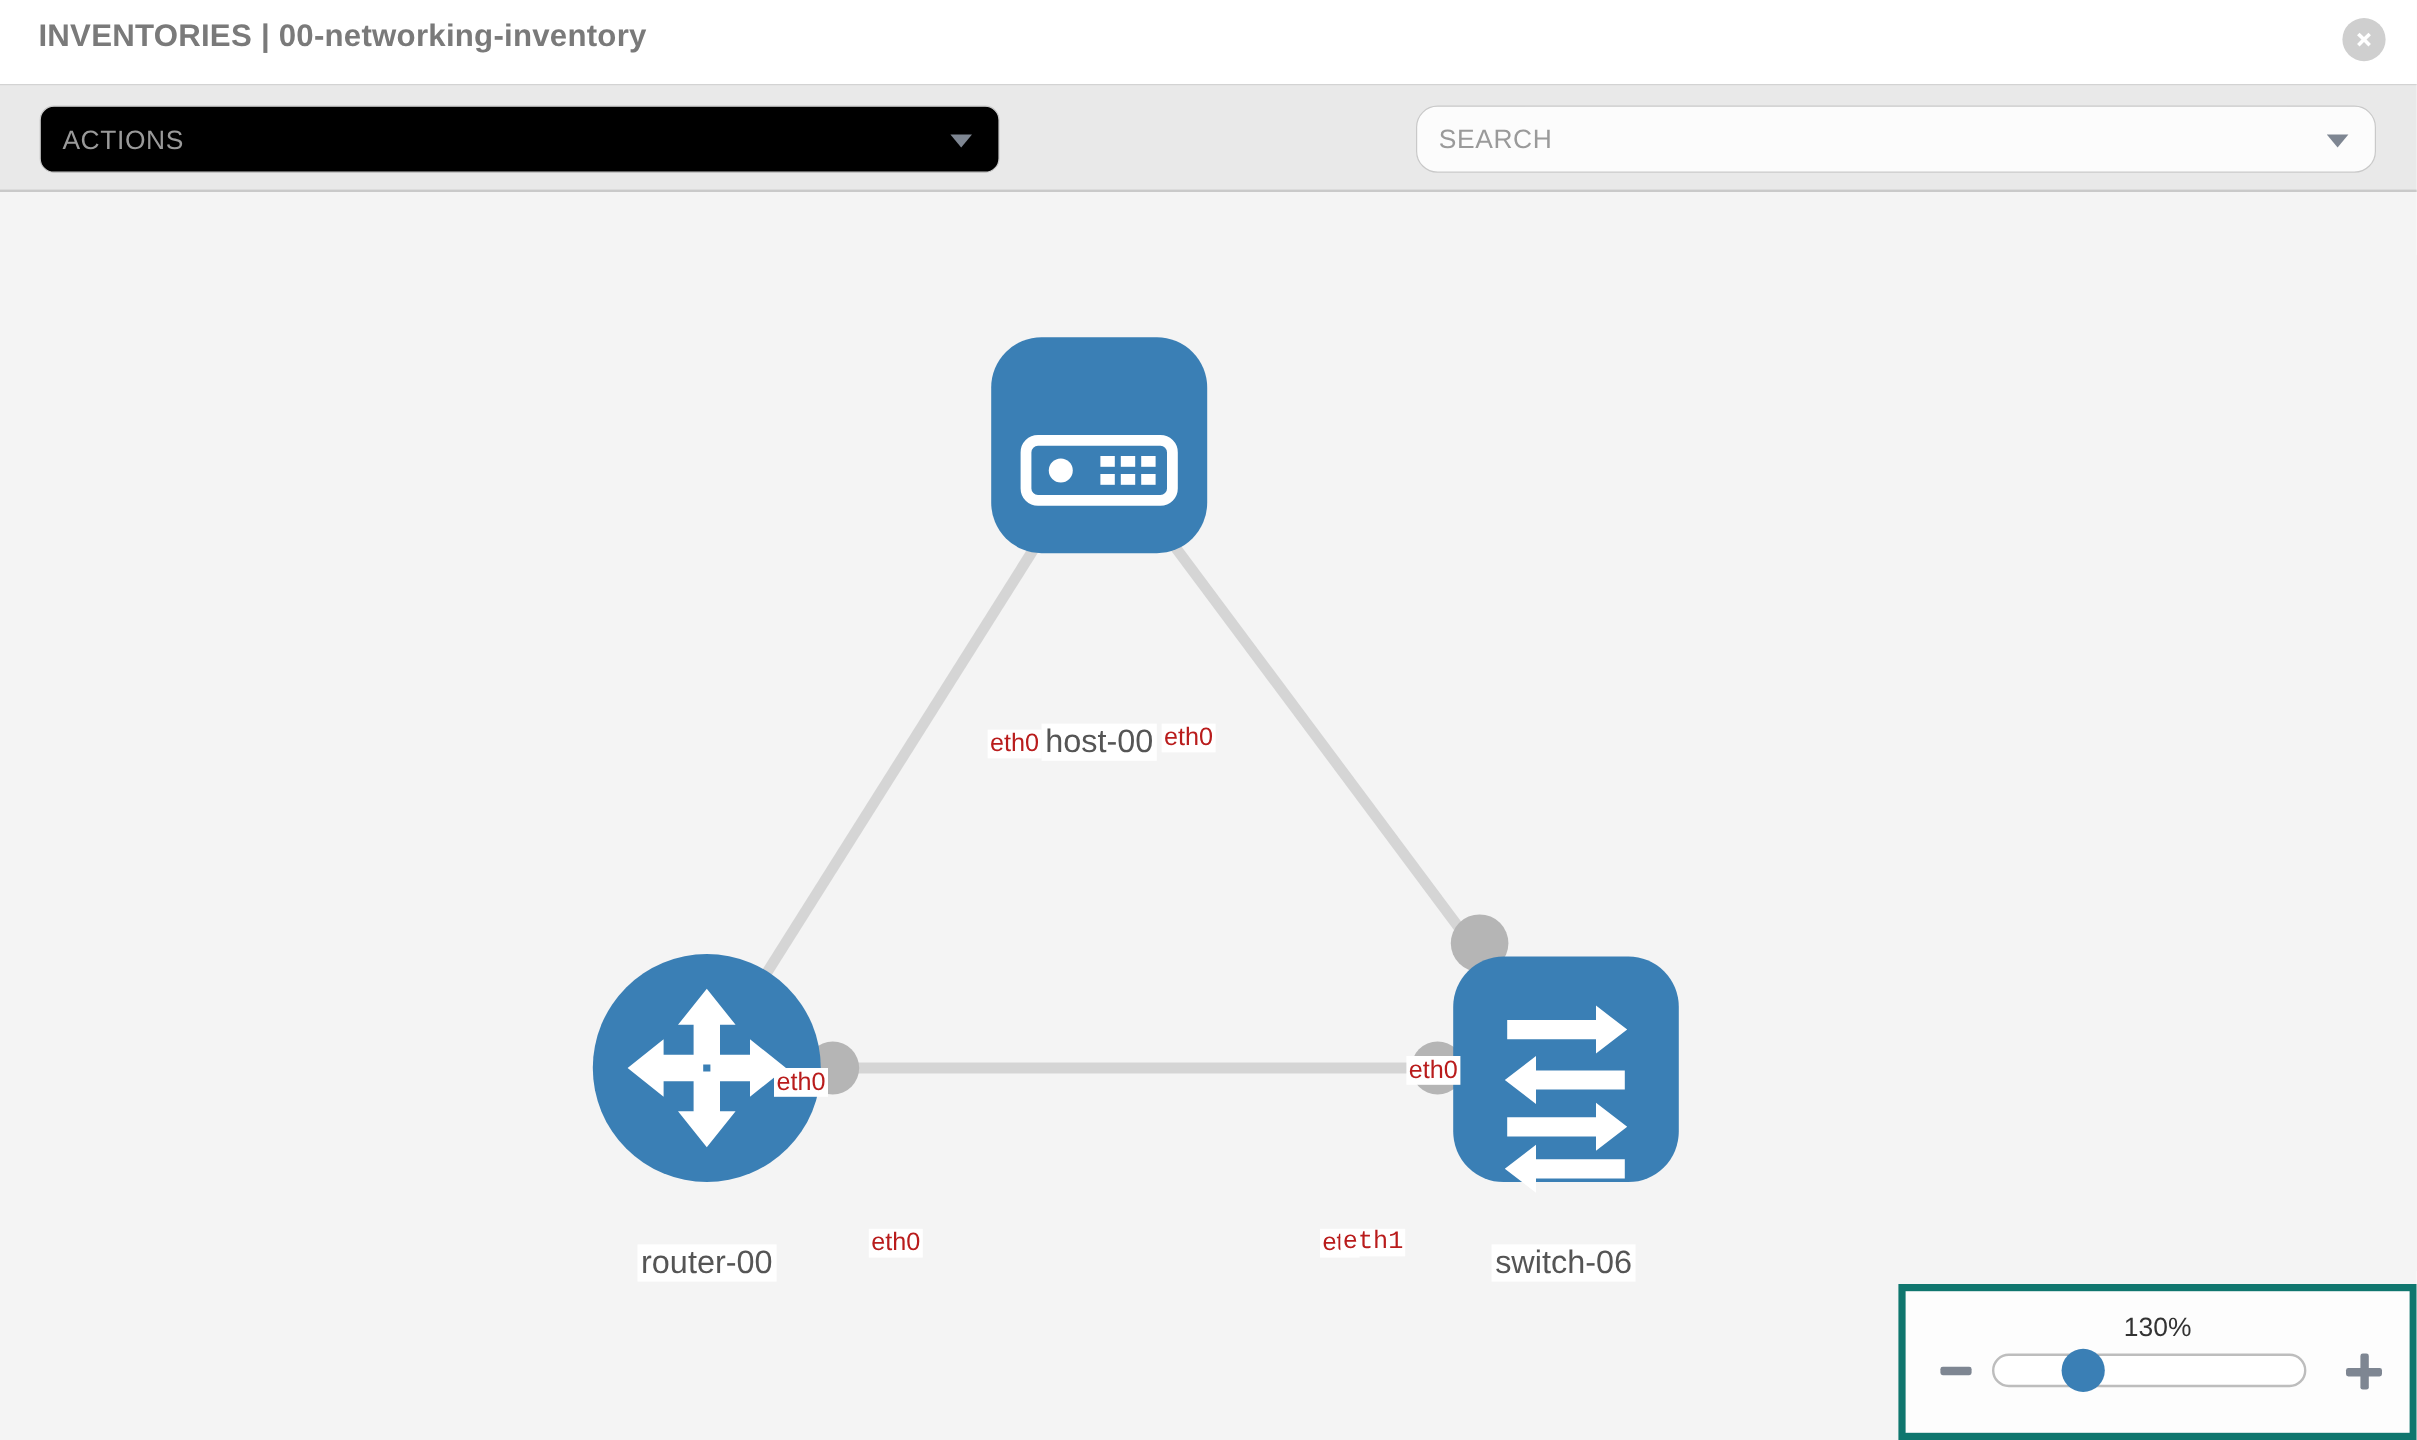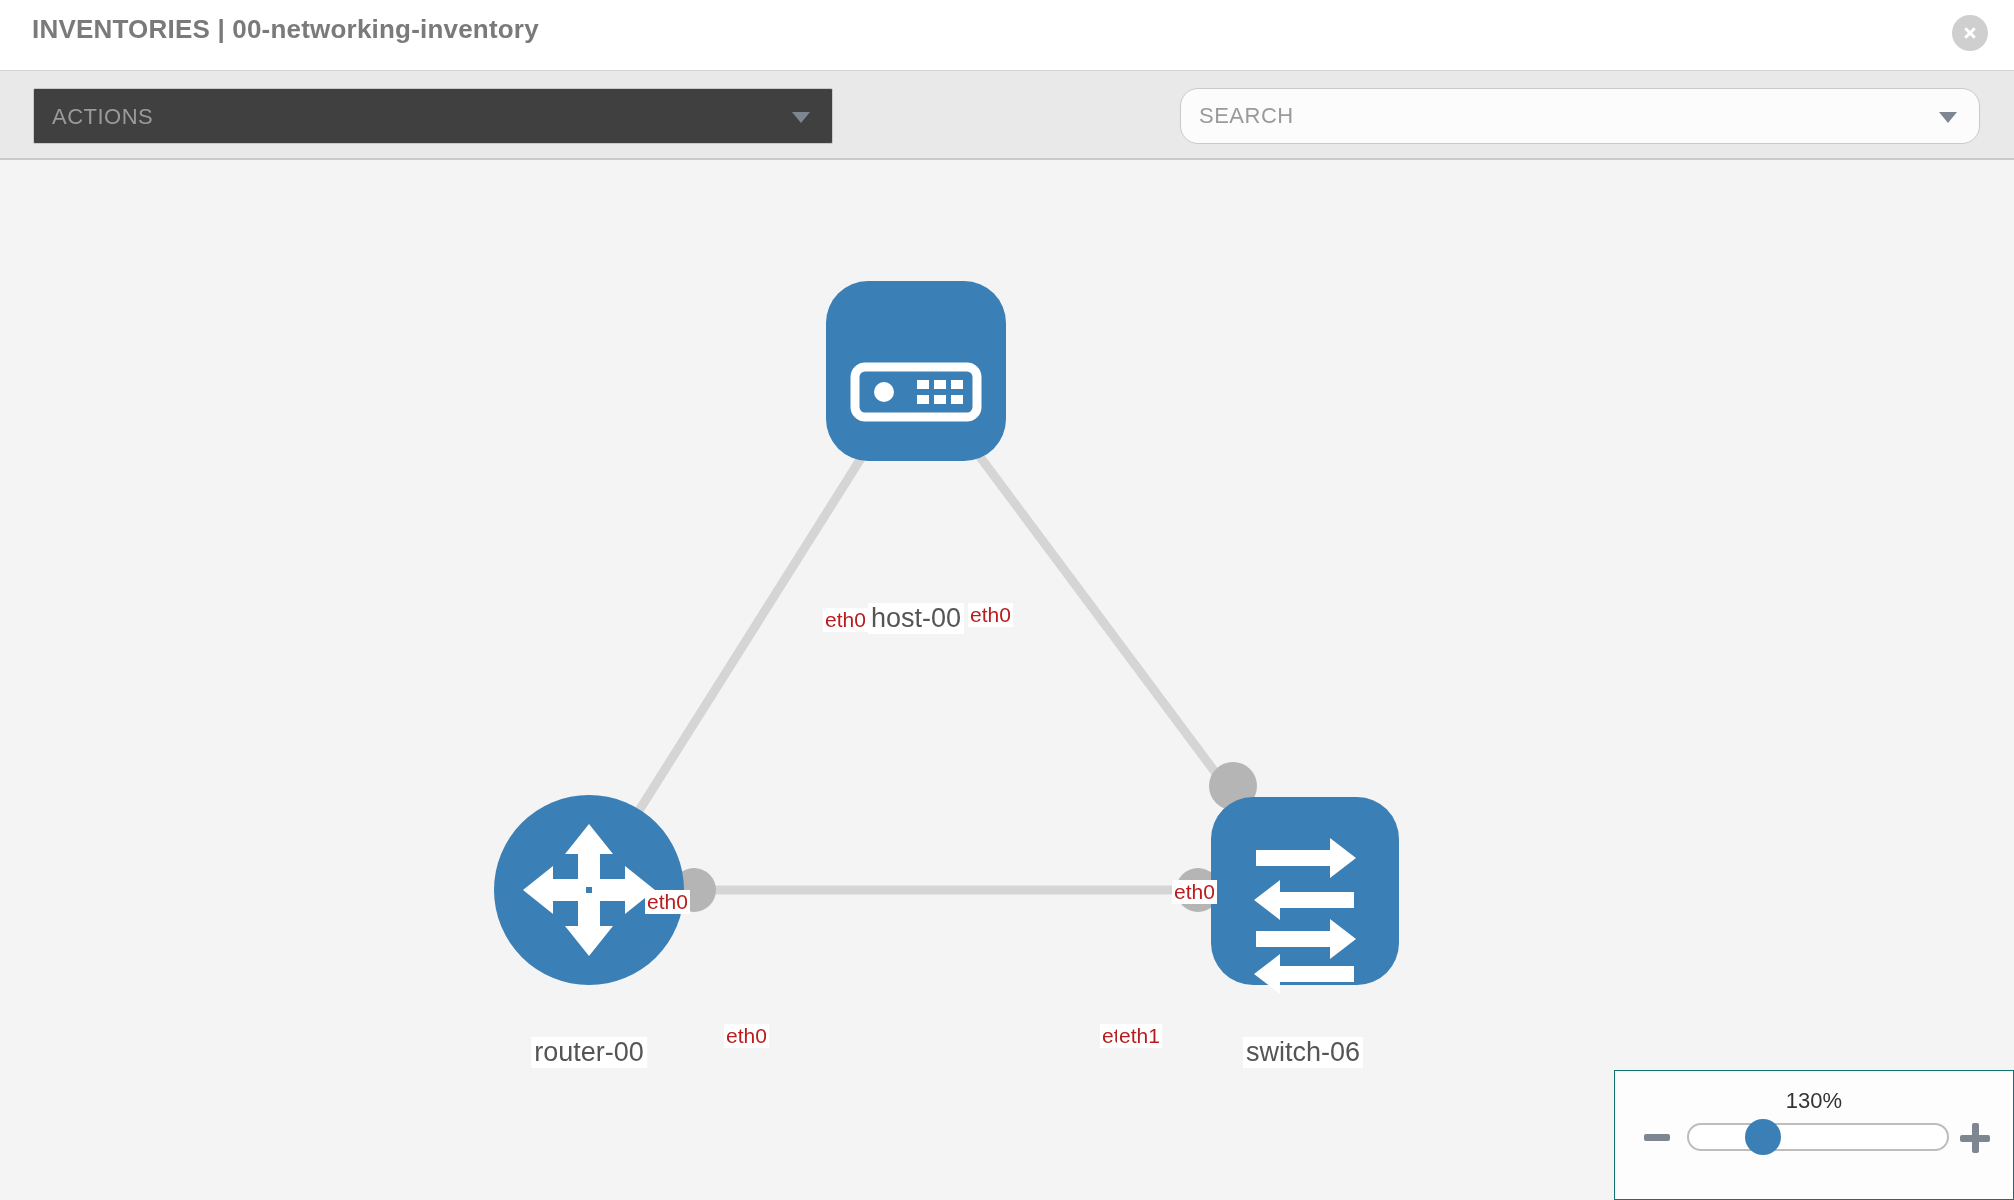--- a/index.html
+++ b/index.html
@@ -31,22 +31,22 @@
   
   #toolbar {
     position:absolute; left:0; top:70px; width:2014px; height:90px;
     background:#e9e9e9;
     border-top:1px solid #d3d3d3;
     border-bottom:2px solid #c9c9c9;
   }
   #actions-select {
     position:absolute; left:33px; top:17px;
     width:800px; height:56px;
-    background:#404040;
-    border:1px solid #c9c9c9; border-radius:2px;
+    background:#000000;
+    border:1px solid #c9c9c9; border-radius:12px;
     cursor:pointer;
   }
   #actions-select .label {
     position:absolute; left:18px; top:15px;
     font-size:22px; color:#9a9a9a; letter-spacing:0.5px;
   }
   .caret {
     width:0; height:0;
     border-left:9px solid transparent;
     border-right:9px solid transparent;
@@ -97,23 +97,23 @@
     font-family:"Liberation Sans", sans-serif;
     font-size:21px; color:#b91c1c;
     background:#ffffff;
     padding:0 2px;
     white-space:nowrap;
   }
 
   
   #zoom-control {
     position:absolute; right:0; bottom:0;
-    width:400px; height:130px;
+    width:432px; height:130px;
     background:#fdfdfd;
-    border:1px solid #0f766e;
+    border:6px solid #0f766e;
   }
   #zoom-percent {
     position:absolute; top:17px; left:0; width:100%;
     text-align:center; font-size:22px; color:#333333;
   }
   #zoom-minus {
     position:absolute; left:29px; top:63px;
     width:26px; height:7px; background:#7e8692; border-radius:2px;
     cursor:pointer;
   }
@@ -242,21 +242,21 @@
     <div class="node-label" style="left:916px; top:432px;">host-00</div>
     <div class="node-label" style="left:589px; top:866px;">router-00</div>
     <div class="node-label" style="left:1303px;top:866px;">switch-06</div>
 
     <div class="if-label" style="left:823px;  top:448px;">eth0</div>
     <div class="if-label" style="left:968px;  top:443px;">eth0</div>
     <div class="if-label" style="left:645px;  top:730px;">eth0</div>
     <div class="if-label" style="left:1172px; top:720px;">eth0</div>
     <div class="if-label" style="left:724px;  top:864px;">eth0</div>
     <div class="if-label" style="left:1100px; top:864px;">eth</div>
-    <div class="if-label" style="left:1117px; top:864px;">eth1</div>
+    <div class="if-label" style="left:1117px; top:864px;font-family:Liberation Mono, monospace;">eth1</div>
 
     <div id="zoom-control">
       <div id="zoom-percent">130%</div>
       <div id="zoom-minus"></div>
       <div id="zoom-track"></div>
       <div id="zoom-thumb"></div>
       <div id="zoom-plus"></div>
     </div>
 
   </div>

